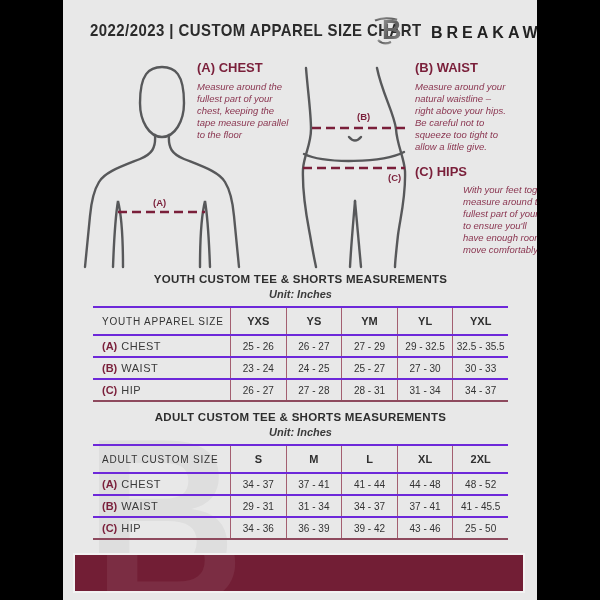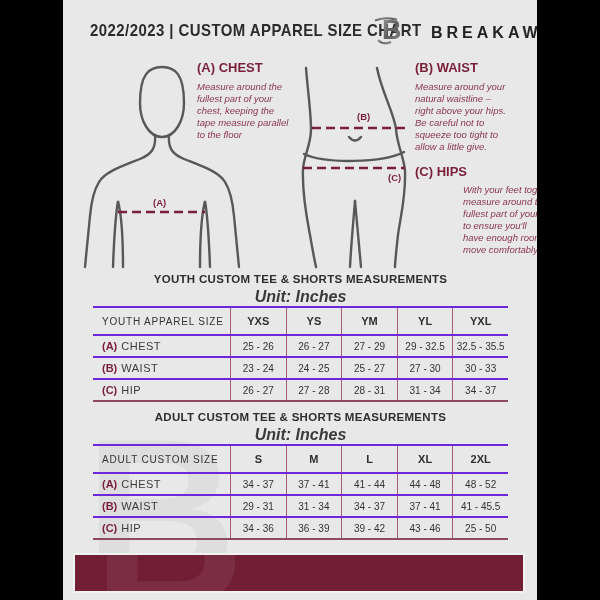--- a/index.html
+++ b/index.html
@@ -21,21 +21,21 @@
   .fig-svg { position:absolute; left:0; top:55px; }
   .measure-tag { position:absolute; font-size:9.5px; font-weight:bold; color:#7a1f3a; }
   .inst-head { position:absolute; font-size:13px; font-weight:bold; color:#7a1f3a; white-space:nowrap; }
   .inst-body { position:absolute; font-size:9.5px; font-style:italic; color:#8a3550;
                line-height:12px; white-space:pre-line; }
 
   
   .tbl-title { position:absolute; left:30px; width:415px; text-align:center;
                font-size:11.5px; font-weight:bold; color:#2e2e2e; letter-spacing:0.3px; }
   .tbl-unit  { position:absolute; left:30px; width:415px; text-align:center;
-               font-size:16px; font-style:italic; font-weight:bold; color:#3a3a3a; }
+               font-size:11px; font-style:italic; font-weight:bold; color:#3a3a3a; }
   .size-table { position:absolute; left:30px; width:415px; z-index:1;
                 border-bottom:2px solid #8e4a5e; }
   .t-row { display:grid; grid-template-columns:137px repeat(5,1fr);
            border-top:2px solid #6d28d9; }
   .t-row.header .cell { height:26px; }
   .cell { height:20px; display:flex; align-items:center; justify-content:center;
           font-size:10px; color:#333; }
   .cell.first { justify-content:flex-start; padding-left:9px; }
   .t-row .cell + .cell { border-left:1px solid #a35f70; }
   .size-name { font-weight:bold; font-size:11px; color:#2f2f2f; }

